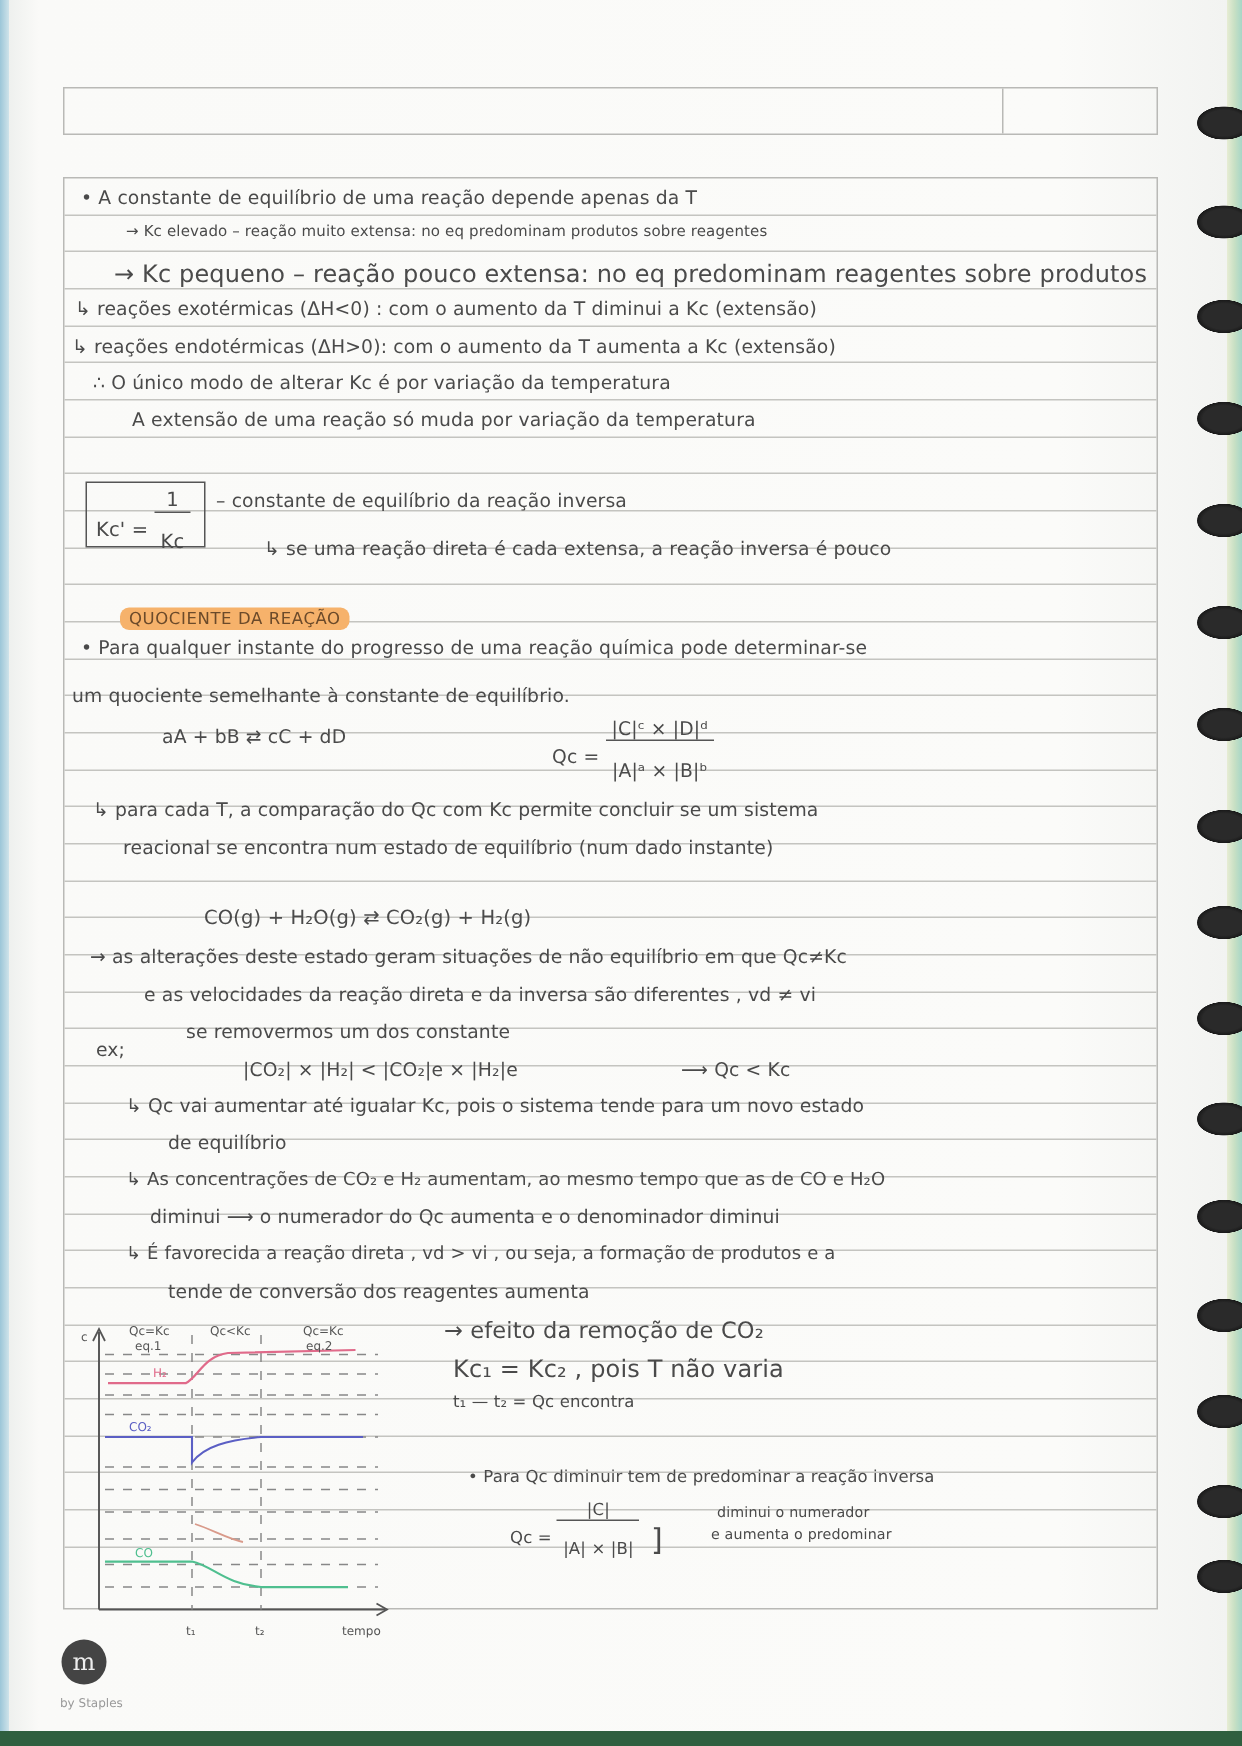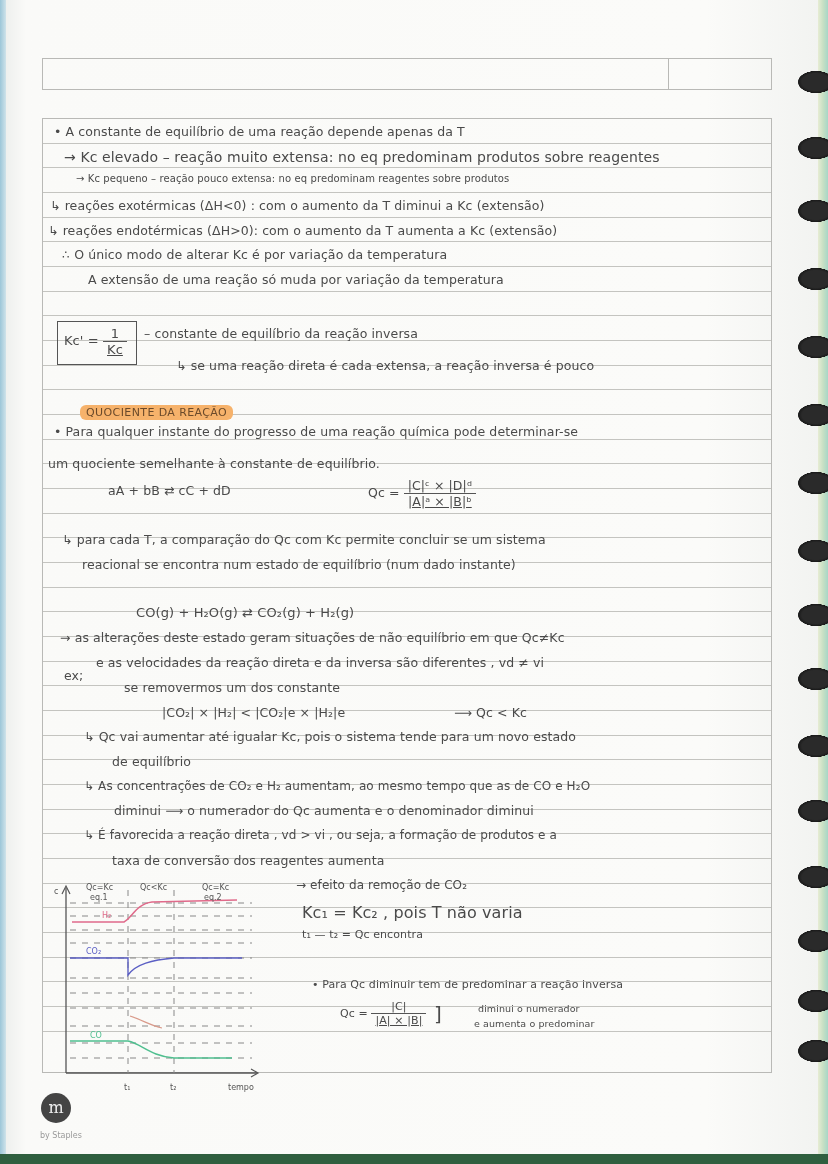--- a/index.html
+++ b/index.html
@@ -45,21 +45,21 @@
   .hl {
     background:#f6b26b; border-radius:6px; padding:1px 6px; color:#6b4a2a;
     font-size:11px; letter-spacing:0.4px;
   }
   .kbox {
     position:absolute; left:57px; top:321px; width:80px; height:44px;
     border:1.5px solid #555; box-sizing:border-box;
   }
   .frac { display:inline-block; text-align:center; vertical-align:middle; }
   .frac .num { display:block; border-bottom:1.3px solid #555; padding:0 4px; }
-  .frac .den { display:block; padding:0 4px;text-decoration:underline; }
+  .frac .den { display:block; padding:12px 4px; }
   .ring {
     position:absolute; right:0; width:30px; height:22px;
     background:radial-gradient(ellipse at 60% 50%, #2a2a2a 55%, #1a1a1a 70%, transparent 72%);
     border-radius:14px 0 0 14px;
   }
   .logo {
     position:absolute; left:41px; top:1093px; width:30px; height:30px; border-radius:50%;
     background:#444; color:#eee; font-size:16px; text-align:center; line-height:30px;
     font-family:"DejaVu Serif", serif;
   }
@@ -115,22 +115,22 @@
   <div class="rule" style="top:764px"></div>
   <div class="rule" style="top:788px"></div>
   <div class="rule" style="top:813px"></div>
   <div class="rule" style="top:838px"></div>
   <div class="rule" style="top:862px"></div>
   <div class="rule" style="top:887px"></div>
   <div class="rule" style="top:912px"></div>
 </div>
 
 <div class="line" style="left:54px;top:124px">• A constante de equilíbrio de uma reação depende apenas da T</div>
-<div class="line" style="left:64px;top:149px;font-size:14px">→ Kc elevado – reação muito extensa: no eq predominam produtos sobre reagentes</div>
-<div class="line" style="left:76px;top:173px;font-size:10px">→ Kc pequeno – reação pouco extensa: no eq predominam reagentes sobre produtos</div>
+<div class="line" style="left:84px;top:149px;font-size:10px">→ Kc elevado – reação muito extensa: no eq predominam produtos sobre reagentes</div>
+<div class="line" style="left:76px;top:173px;font-size:16px">→ Kc pequeno – reação pouco extensa: no eq predominam reagentes sobre produtos</div>
 <div class="line" style="left:50px;top:198px">↳ reações exotérmicas (ΔH&lt;0) : com o aumento da T diminui a Kc (extensão)</div>
 <div class="line" style="left:48px;top:223px">↳ reações endotérmicas (ΔH&gt;0): com o aumento da T aumenta a Kc (extensão)</div>
 <div class="line" style="left:62px;top:247px">∴ O único modo de alterar Kc é por variação da temperatura</div>
 <div class="line" style="left:88px;top:272px">A extensão de uma reação só muda por variação da temperatura</div>
 
 <div class="kbox"></div>
 <div class="line" style="left:64px;top:326px;font-size:13px">
   <span>Kc' =</span>
   <span class="frac">
     <span class="num">1</span>
@@ -153,32 +153,32 @@
     <span class="num">|C|ᶜ × |D|ᵈ</span>
     <span class="den">|A|ᵃ × |B|ᵇ</span>
   </span>
 </div>
 <div class="line" style="left:62px;top:532px">↳ para cada T, a comparação do Qc com Kc permite concluir se um sistema</div>
 <div class="line" style="left:82px;top:557px">reacional se encontra num estado de equilíbrio (num dado instante)</div>
 
 <div class="line" style="left:136px;top:605px;font-size:13px">CO(g) + H₂O(g) ⇄ CO₂(g) + H₂(g)</div>
 <div class="line" style="left:60px;top:630px">→ as alterações deste estado geram situações de não equilíbrio em que Qc≠Kc</div>
 <div class="line" style="left:96px;top:655px">e as velocidades da reação direta e da inversa são diferentes , vd ≠ vi</div>
-<div class="line" style="left:64px;top:668px">ex;</div>
+<div class="line" style="left:64px;top:692px">ex;</div>
 <div class="line" style="left:124px;top:680px">se removermos um dos constante</div>
 <div class="line" style="left:162px;top:705px">|CO₂| × |H₂| &lt; |CO₂|e × |H₂|e</div>
 <div class="line" style="left:454px;top:705px">⟶ Qc &lt; Kc</div>
 <div class="line" style="left:84px;top:729px">↳ Qc vai aumentar até igualar Kc, pois o sistema tende para um novo estado</div>
 <div class="line" style="left:112px;top:754px">de equilíbrio</div>
 <div class="line" style="left:84px;top:779px;font-size:12px">↳ As concentrações de CO₂ e H₂ aumentam, ao mesmo tempo que as de CO e H₂O</div>
-<div class="line" style="left:114px;top:803px">diminui ⟶ o numerador do Qc aumenta e o denominador diminui</div>
+<div class="line" style="left:100px;top:803px">diminui ⟶ o numerador do Qc aumenta e o denominador diminui</div>
 <div class="line" style="left:84px;top:828px;font-size:12px">↳ É favorecida a reação direta , vd &gt; vi , ou seja, a formação de produtos e a</div>
-<div class="line" style="left:112px;top:853px">taxa de conversão dos reagentes aumenta</div>
-
-<div class="line" style="left:296px;top:878px;font-size:12px">→ efeito da remoção de CO₂</div>
+<div class="line" style="left:112px;top:853px">tende de conversão dos reagentes aumenta</div>
+
+<div class="line" style="left:296px;top:878px;font-size:15px">→ efeito da remoção de CO₂</div>
 <div class="line" style="left:302px;top:903px;font-size:16px">Kc₁ = Kc₂ , pois T não varia</div>
 <div class="line" style="left:302px;top:928px;font-size:11px">t₁ — t₂ = Qc encontra</div>
 <div class="line" style="left:312px;top:978px;font-size:11px">• Para Qc diminuir tem de predominar a reação inversa</div>
 <div class="line" style="left:340px;top:1000px;font-size:11px">
   <span>Qc =</span>
   <span class="frac">
     <span class="num">|C|</span>
     <span class="den">|A| × |B|</span>
   </span>
   <span style="font-size:20px;vertical-align:middle;margin-left:4px">]</span>

